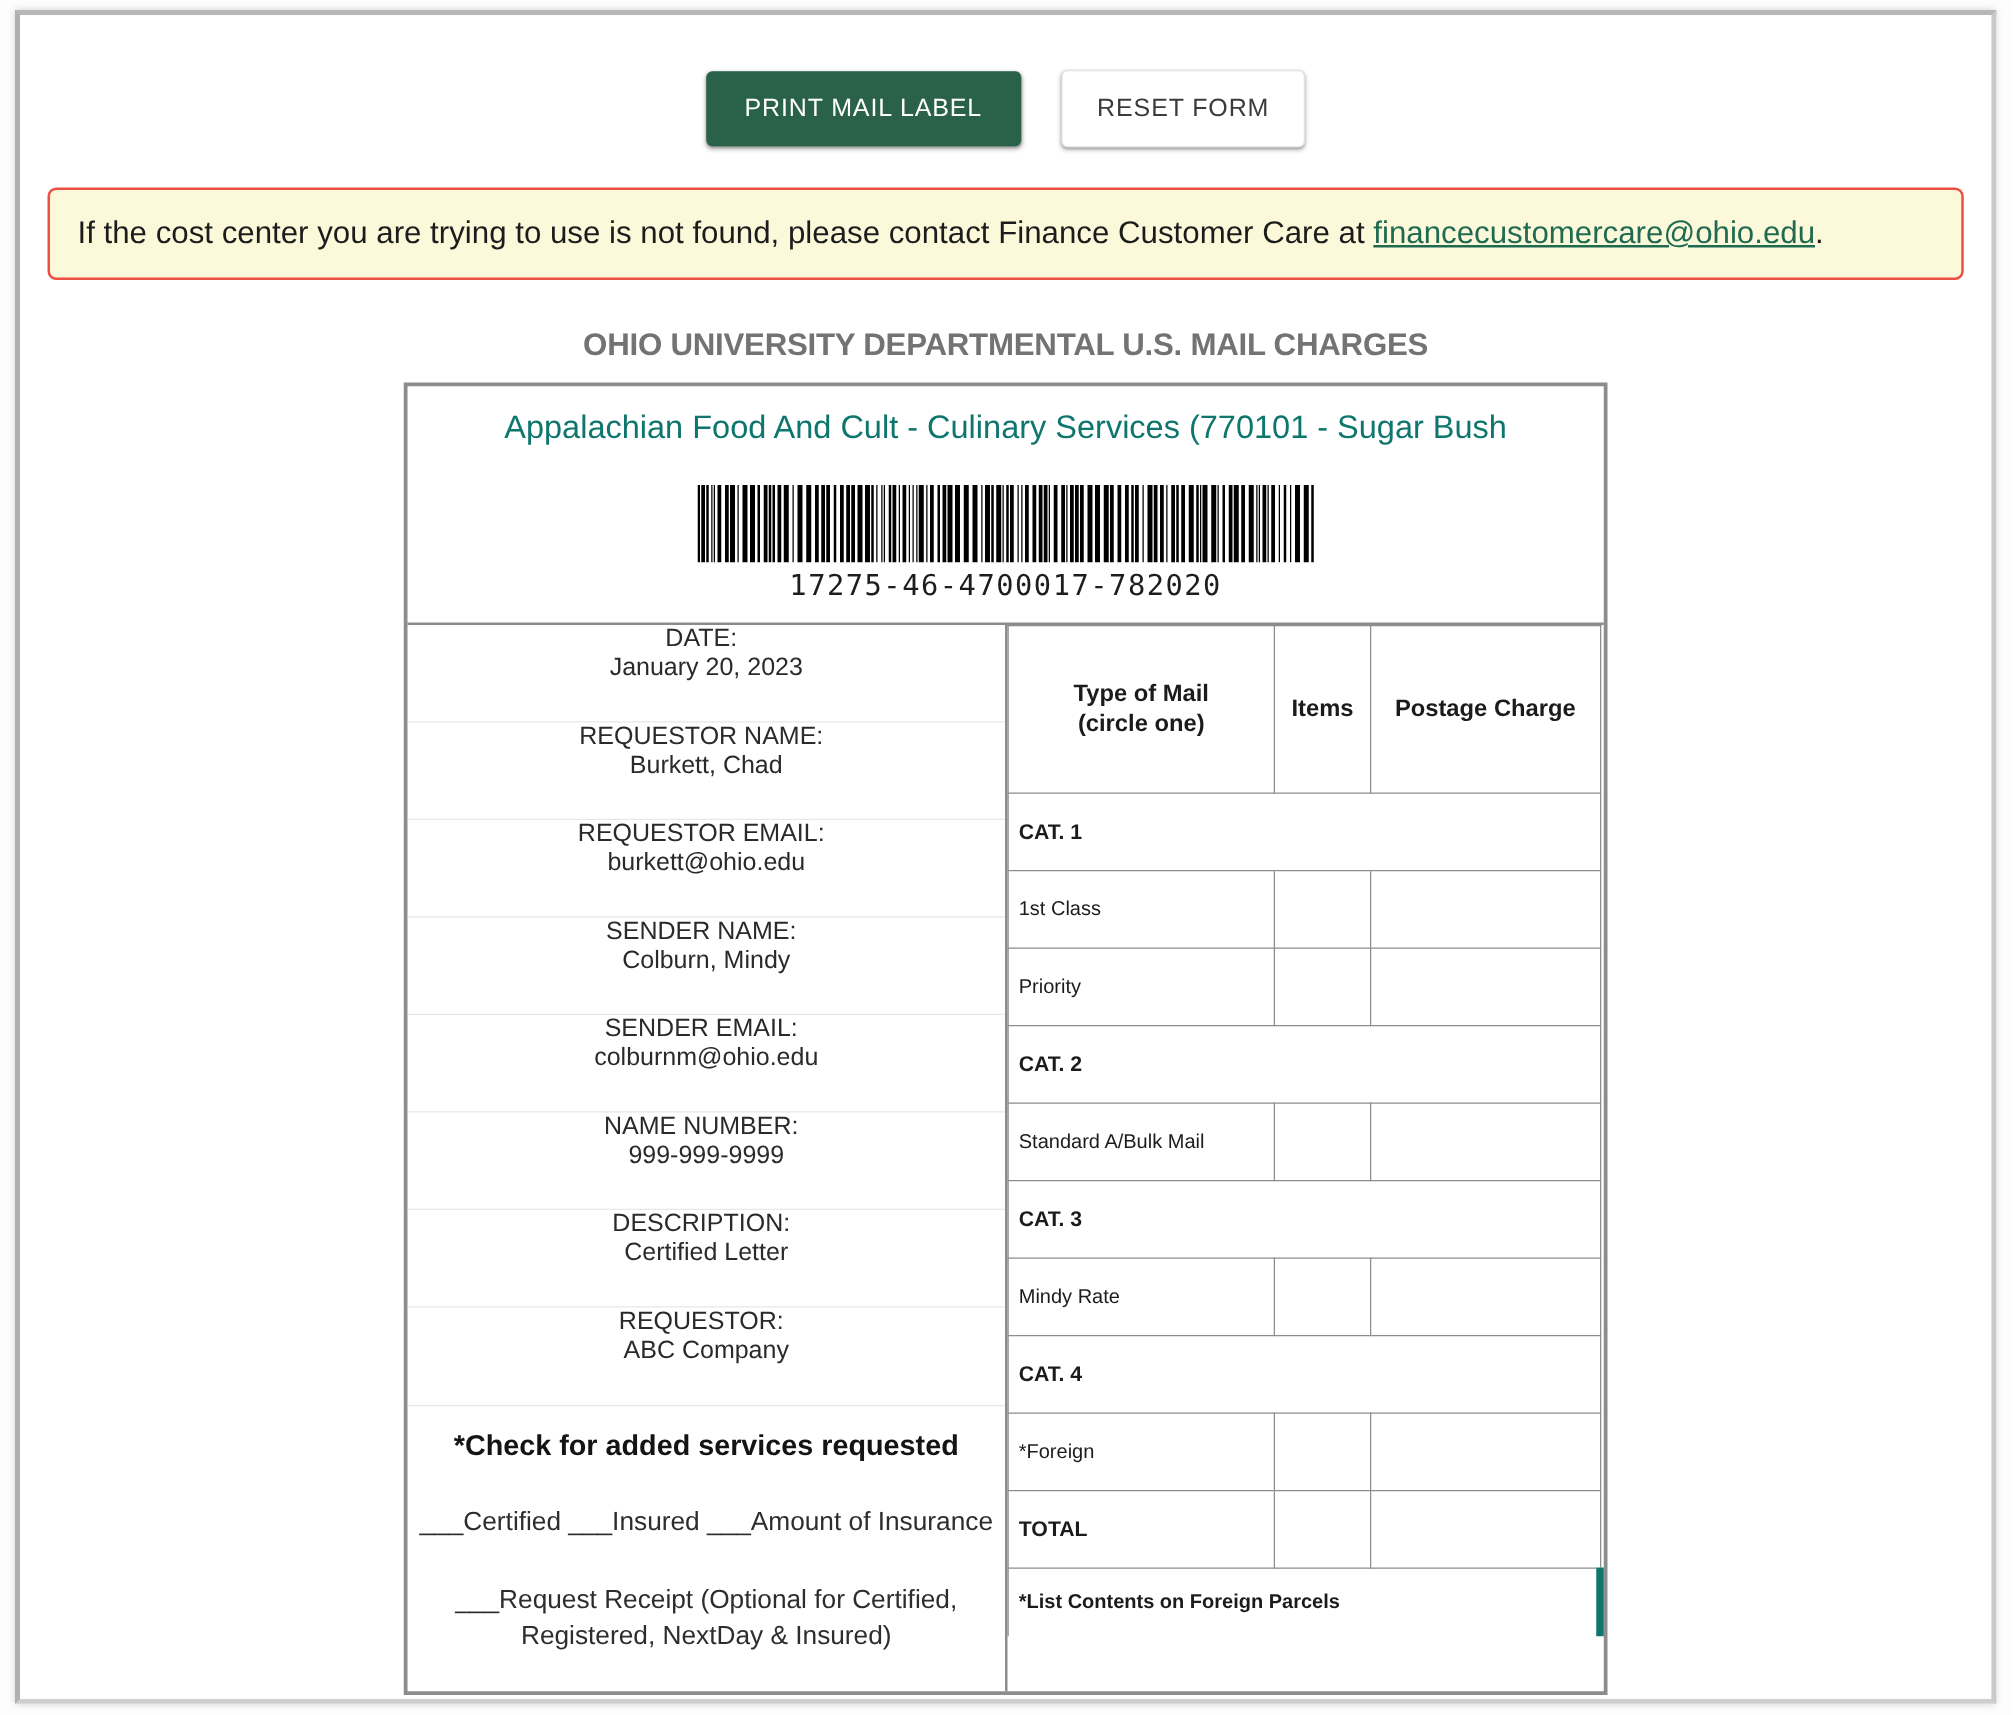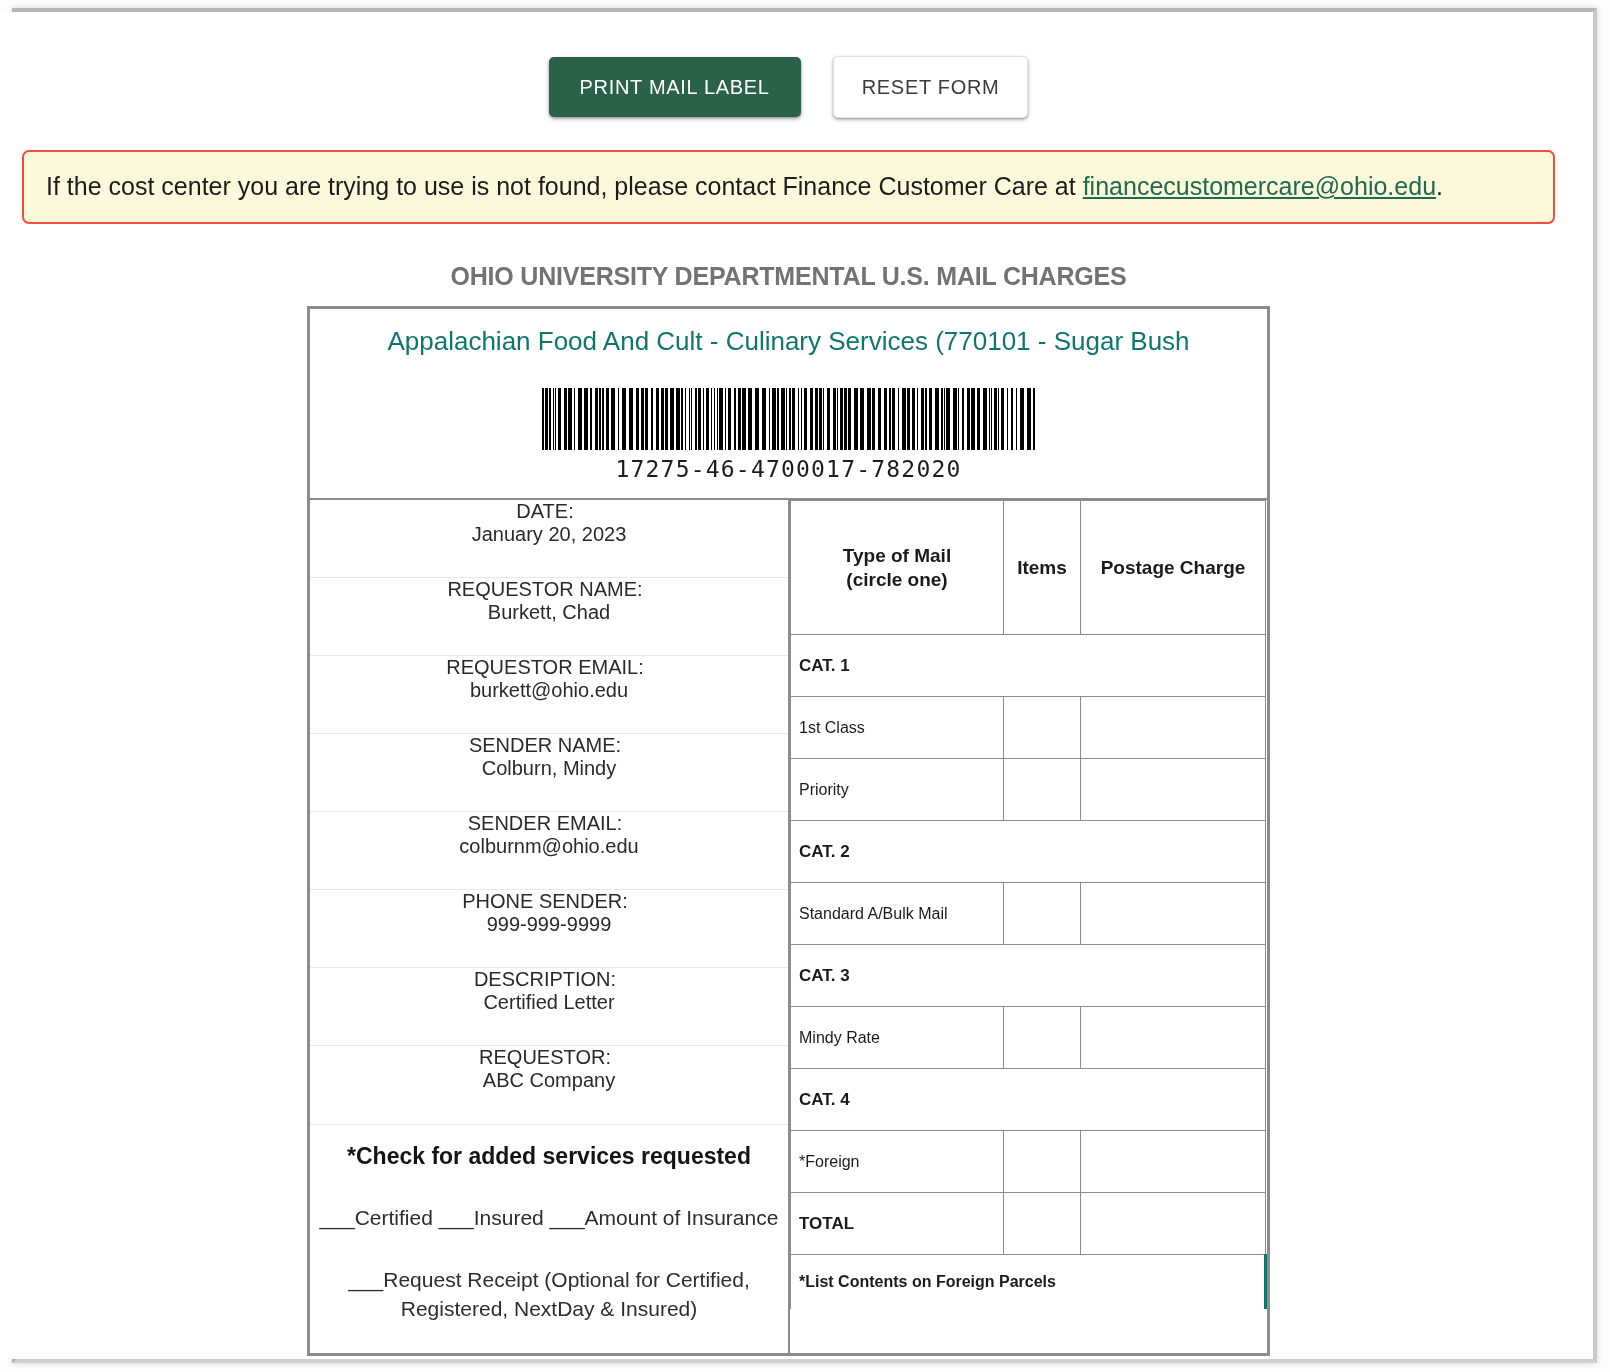--- a/index.html
+++ b/index.html
@@ -25,21 +25,21 @@
     width: 1585px; height: 1355px;
     background: #fff;
     border-top: 4px solid #b7b7b7;
     border-left: 4px solid #b0b0b0;
     border-right: 4px solid #c9c9c9;
     border-bottom: 4px solid #cfcfcf;
     box-shadow: 0 0 6px rgba(0,0,0,0.18);
   }
   .page {
     position: absolute;
-    left: 0; top: 12px;
+    left: 16px; top: 12px;
     width: 1577px;
     height: 1347px;
     background: #ffffff;
     overflow: hidden;
   }
 
   
   .toolbar {
     display: flex;
     justify-content: center;
@@ -225,21 +225,21 @@
     height: 62px;
     vertical-align: middle;
   }
   .foot-row td {
     font-size: 16px;
     font-weight: bold;
     padding: 18px 8px;
     height: 52px;
     vertical-align: middle;
     border-left: 1px solid #8c8c8c;
-    border-right: 3px solid #0f766e;
+    border-right: 6px solid #0f766e;
     border-bottom: none;
   }
 </style>
 </head>
 <body>
 
 <div class="viewport">
   <div class="frame-shadow"></div>
 
   <div class="page">
@@ -394,21 +394,21 @@
                 </div>
                 <div class="field-row">
                   <span class="field-label">SENDER NAME:</span>
                   <span class="field-value">Colburn, Mindy</span>
                 </div>
                 <div class="field-row">
                   <span class="field-label">SENDER EMAIL:</span>
                   <span class="field-value">colburnm@ohio.edu</span>
                 </div>
                 <div class="field-row">
-                  <span class="field-label">PHONE SENDER:</span>
+                  <span class="field-label">NAME NUMBER:</span>
                   <span class="field-value">999-999-9999</span>
                 </div>
                 <div class="field-row">
                   <span class="field-label">DESCRIPTION:</span>
                   <span class="field-value">Certified Letter</span>
                 </div>
                 <div class="field-row">
                   <span class="field-label">REQUESTOR:</span>
                   <span class="field-value">ABC Company</span>
                 </div>

